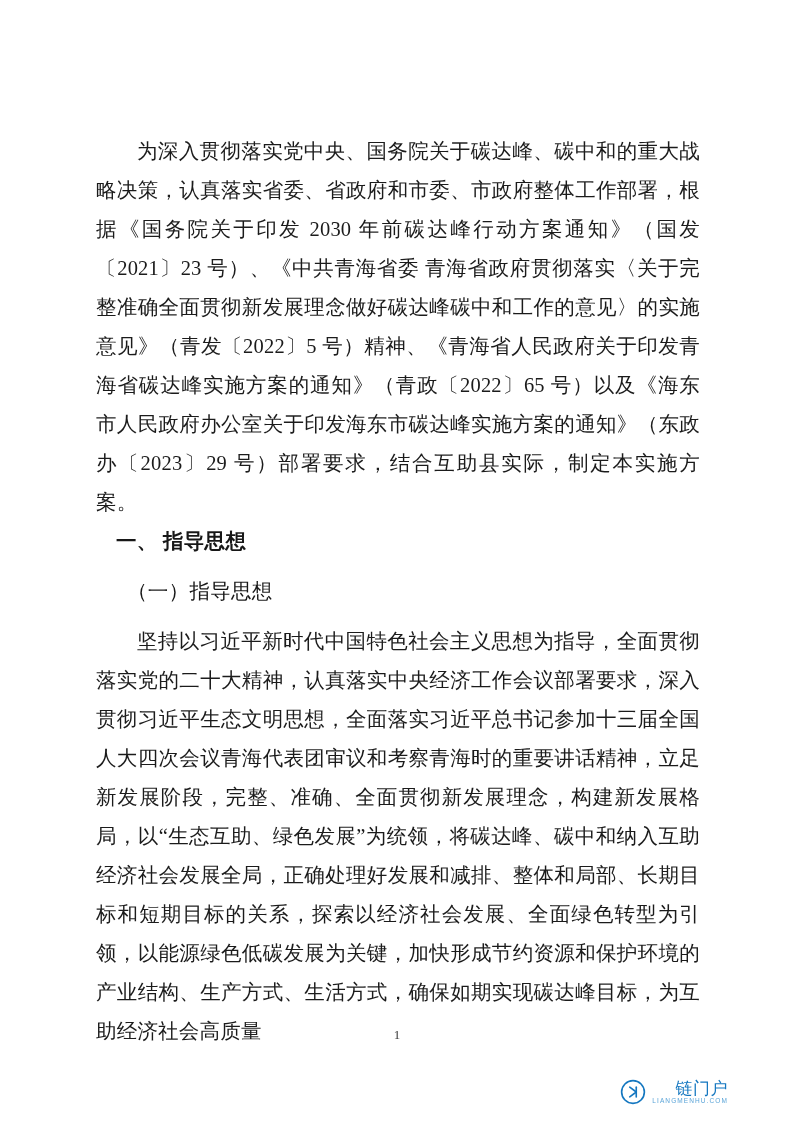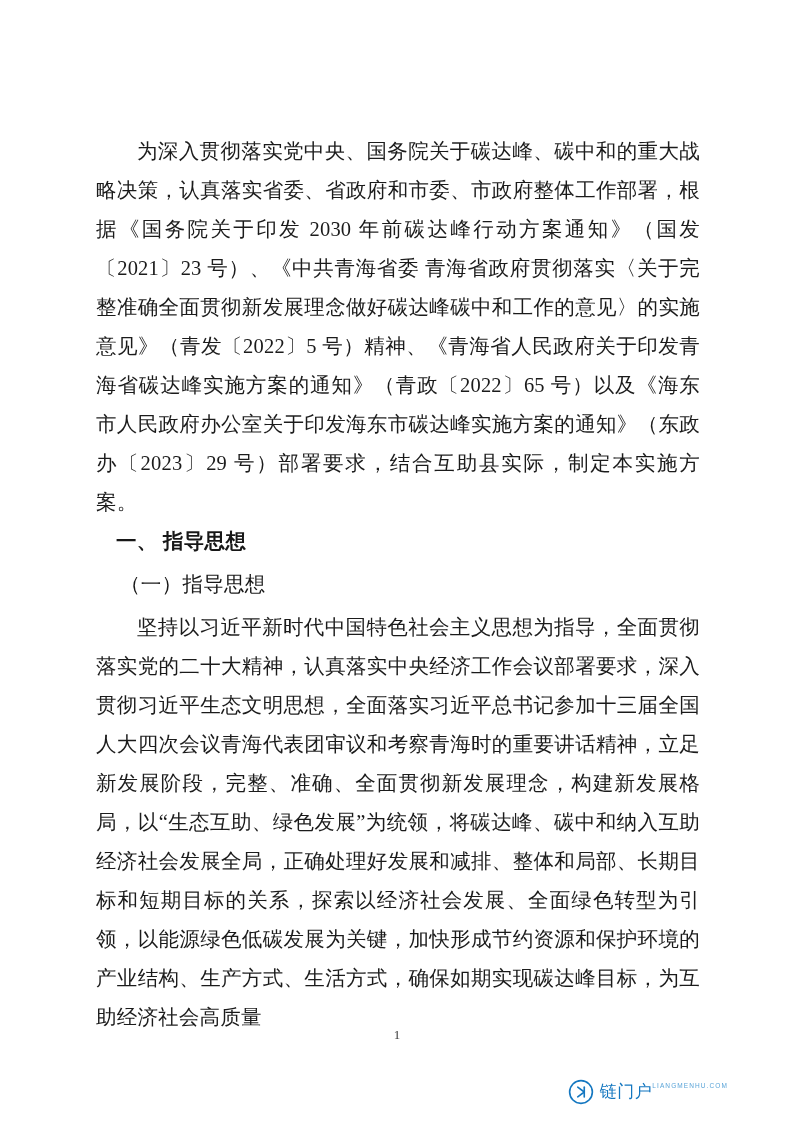--- a/index.html
+++ b/index.html
@@ -42,21 +42,21 @@
   .heading-1 {
     margin: 0;
     font-size: 20.5px;
     line-height: 39px;
     font-weight: bold;
     text-indent: 20px;
     color: #171717;
     letter-spacing: 0.3px;
   }
   .heading-2 {
-    margin: 4px;
+    margin: 11px;
     font-size: 20.5px;
     line-height: 39px;
     text-indent: 20px;
     color: #171717;
     letter-spacing: 0.3px;
   }
   .page-number {
     position: absolute;
     left: 0;
     top: 1027px;
@@ -74,22 +74,23 @@
     align-items: center;
     gap: 6px;
   }
   .watermark .wm-icon {
     width: 26px;
     height: 26px;
     display: block;
   }
   .watermark .wm-text {
     display: flex;
-    flex-direction: row;
+    flex-direction: column;
     line-height: 1.05;
+    text-align: right;
   }
   .watermark .wm-title {
     font-size: 17px;
     color: #1477c0;
     font-family: "Liberation Sans", sans-serif;
     letter-spacing: 0.5px;
   }
   .watermark .wm-sub {
     font-size: 6.5px;
     color: #5aa4d8;

